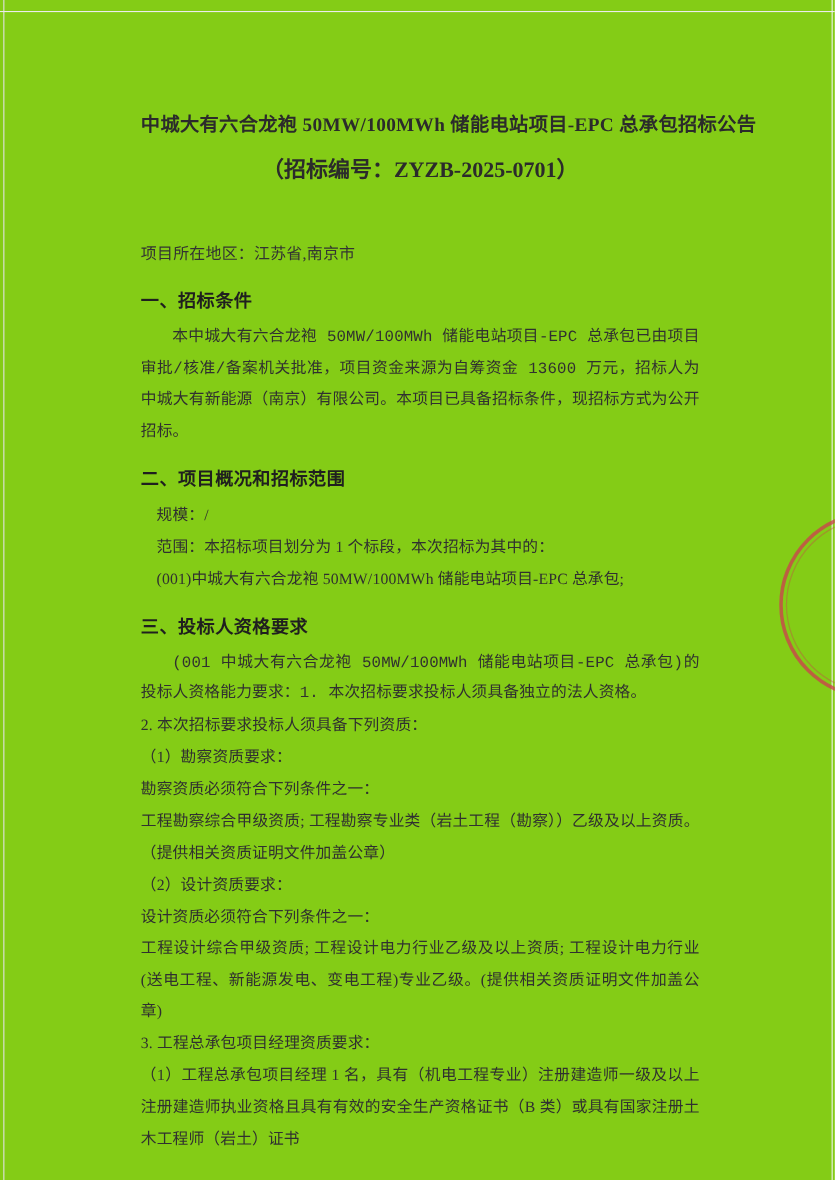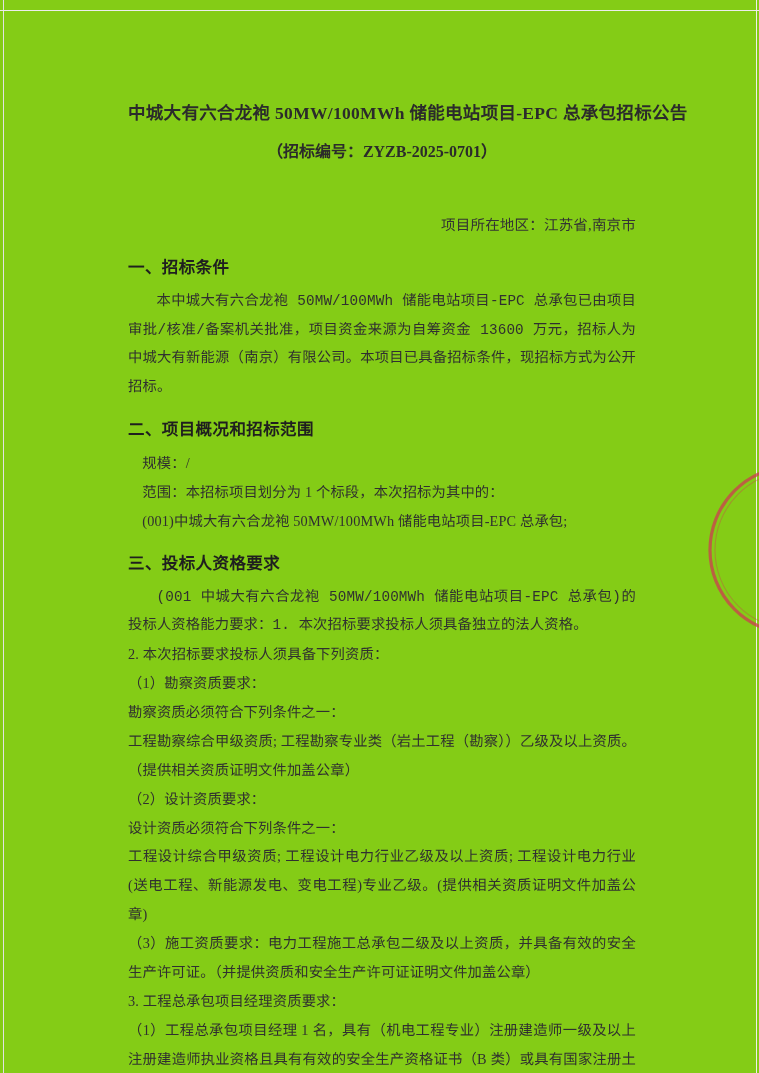--- a/index.html
+++ b/index.html
@@ -50,35 +50,34 @@
     font-size: 17.5px;
     font-weight: 700;
     text-align: center;
     color: #2b2b2b;
     letter-spacing: 0.3px;
     line-height: 1.5;
     margin: 0;
     white-space: nowrap;
   }
   .doc-subtitle {
-    font-size: 16px;
+    font-size: 20px;
     font-weight: 700;
     text-align: center;
     color: #2b2b2b;
     margin: 14px 0 0 0;
     line-height: 1.5;
   }
 
   .meta-line {
     font-size: 14.5px;
     color: #333333;
     margin-top: 48px;
     line-height: 1.9;
     letter-spacing: 0.2px;
-    text-align: right;
   }
 
   .section-heading {
     font-size: 16.5px;
     font-weight: 700;
     color: #1f1f1f;
     margin-top: 14px;
     margin-bottom: 4px;
     line-height: 1.75;
     letter-spacing: 0.4px;
@@ -140,21 +139,20 @@
 
     <div class="section-heading">三、投标人资格要求</div>
     <p class="para indent">(001 中城大有六合龙袍 50MW/100MWh 储能电站项目-EPC 总承包)的投标人资格能力要求：1. 本次招标要求投标人须具备独立的法人资格。</p>
     <p class="para">2. 本次招标要求投标人须具备下列资质：</p>
     <p class="para">（1）勘察资质要求：</p>
     <p class="para">勘察资质必须符合下列条件之一：</p>
     <p class="para">工程勘察综合甲级资质; 工程勘察专业类（岩土工程（勘察））乙级及以上资质。（提供相关资质证明文件加盖公章）</p>
     <p class="para">（2）设计资质要求：</p>
     <p class="para">设计资质必须符合下列条件之一：</p>
     <p class="para">工程设计综合甲级资质; 工程设计电力行业乙级及以上资质; 工程设计电力行业(送电工程、新能源发电、变电工程)专业乙级。(提供相关资质证明文件加盖公章)</p>
-    <p class="para">（3）施工资质要求：电力工程施工总承包二级及以上资质，并具备有效的安全生产许可证。（并提供资质和安全生产许可证证明文件加盖公章）</p>
     <p class="para">3. 工程总承包项目经理资质要求：</p>
     <p class="para">（1）工程总承包项目经理 1 名，具有（机电工程专业）注册建造师一级及以上注册建造师执业资格且具有有效的安全生产资格证书（B 类）或具有国家注册土木工程师（岩土）证书</p>
 
   </div>
 
   <div id="seal">
     <svg width="176" height="176" viewBox="0 0 176 176" xmlns="http://www.w3.org/2000/svg">
       <g fill="none" stroke="#cf3a52" stroke-width="3.2" opacity="0.9">
         <circle cx="88" cy="88" r="84"></circle>
       </g>

